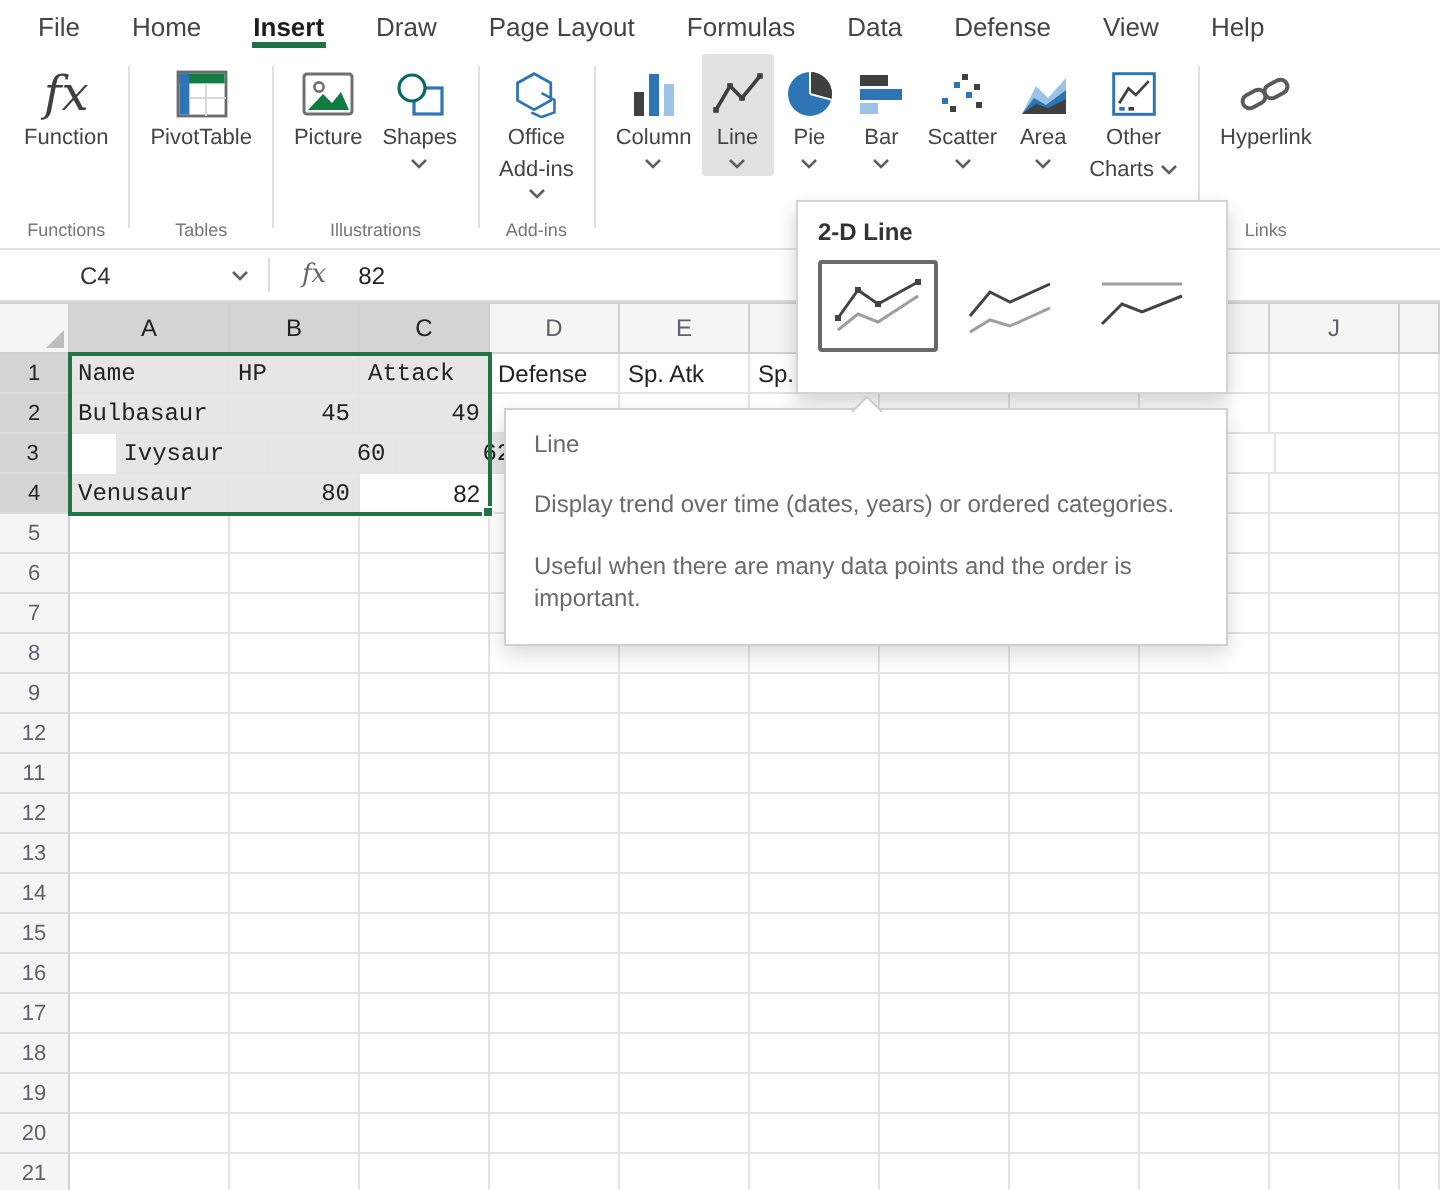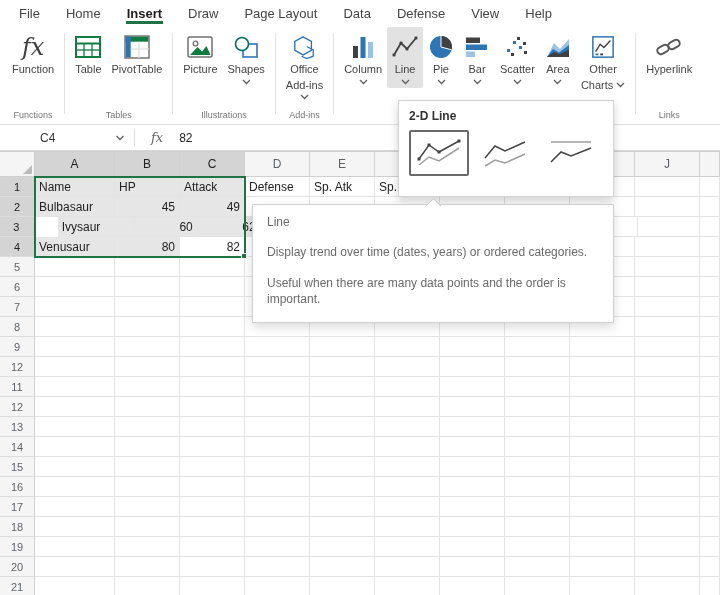--- a/index.html
+++ b/index.html
@@ -38,21 +38,21 @@
   .ghrow { display:flex; height:26px; }
   .gcorner { width:35px; background:#f5f5f5; border:1px solid #d0d0d0; border-left:none; position:relative; }
   .gcorner::after { content:""; position:absolute; right:2px; bottom:2px; width:0; height:0; border-left:9px solid transparent; border-bottom:9px solid #bdbdbd; }
   .gh { display:flex; align-items:center; justify-content:center; font-size:12px; color:#5f6368; background:#f5f5f5; border-right:1px solid #d0d0d0; border-bottom:1px solid #d0d0d0; border-top:1px solid #d0d0d0; }
   .gh.sel { background:#d4d4d4; color:#222; }
   .grow { display:flex; height:20px; }
   .grh { width:35px; display:flex; align-items:center; justify-content:center; font-size:11px; color:#5f6368; background:#f5f5f5; border-right:1px solid #d0d0d0; border-bottom:1px solid #dcdcdc; }
   .grh.sel { background:#d4d4d4; color:#222; }
   .gc { border-right:1px solid #e4e4e4; border-bottom:1px solid #e4e4e4; font-size:12px; color:#222; padding:0 4px; display:flex; align-items:center; overflow:hidden; white-space:nowrap; background:#fff; }
   .gc.num { justify-content:flex-end;text-align:center; }
-  .gc.selc { background:#e6e6e6; }
+  .gc.selc { background:#e6e6e6;font-family:Liberation Mono, monospace; }
   .gc.active { background:#fff; }
   .sel-border { position:absolute; border:2px solid #217346; pointer-events:none; z-index:5; }
   .fill-handle { position:absolute; width:6px; height:6px; background:#217346; border:1px solid #fff; z-index:6; }
 
   
   .chart-panel { position:absolute; top:100px; left:398px; width:216px; height:97px; background:#fff; border:1px solid #d4d4d4; box-shadow:0 4px 9px rgba(0,0,0,.18); z-index:30; padding:8px 10px 0; }
   .panel-title { font-size:12px; font-weight:700; color:#333; margin-bottom:7px; }
   .panel-options { display:flex; gap:6px; }
   .chart-option { width:60px; height:46px; display:flex; align-items:center; justify-content:center; border:2px solid transparent; border-radius:2px; background:#fff; }
   .chart-option.selected { border-color:#6a6a6a; }
@@ -68,20 +68,21 @@
 </style>
 </head>
 <body>
 
 <div class="menubar">
   <span class="tab">File</span>
   <span class="tab">Home</span>
   <span class="tab active">Insert</span>
   <span class="tab">Draw</span>
   <span class="tab">Page Layout</span>
+  <span class="tab">Formulas</span>
   <span class="tab">Data</span>
   <span class="tab">Defense</span>
   <span class="tab">View</span>
   <span class="tab">Help</span>
 </div>
 
 <div class="ribbon">
 
   <div class="rgroup">
     <div class="rgroup-buttons">
@@ -92,32 +93,20 @@
         <span class="rlabel">Function</span>
       </div>
     </div>
     <span class="rgroup-label">Functions</span>
   </div>
 
   <div class="rdivider"></div>
 
   <div class="rgroup">
     <div class="rgroup-buttons">
-      <div class="rbtn">
-        <span class="icon-slot">
-          <svg width="26" height="24" viewBox="0 0 26 24">
-            <rect x="1" y="2" width="24" height="20" fill="none" stroke="#107c41" stroke-width="2"></rect>
-            <line x1="1" y1="8.5" x2="25" y2="8.5" stroke="#107c41" stroke-width="2"></line>
-            <line x1="9" y1="8.5" x2="9" y2="22" stroke="#107c41" stroke-width="1.3"></line>
-            <line x1="17" y1="8.5" x2="17" y2="22" stroke="#107c41" stroke-width="1.3"></line>
-            <line x1="1" y1="15" x2="25" y2="15" stroke="#107c41" stroke-width="1.3"></line>
-          </svg>
-        </span>
-        <span class="rlabel">Table</span>
-      </div>
       <div class="rbtn">
         <span class="icon-slot">
           <svg width="26" height="24" viewBox="0 0 26 24">
             <rect x="1" y="1" width="24" height="22" fill="none" stroke="#6d6d6d" stroke-width="1.4"></rect>
             <rect x="1.7" y="1.7" width="22.6" height="5" fill="#107c41"></rect>
             <rect x="1.7" y="1.7" width="5" height="20.6" fill="#2e75b6"></rect>
             <line x1="15" y1="6.7" x2="15" y2="23" stroke="#d9d9d9" stroke-width="1"></line>
             <line x1="6.7" y1="14" x2="25" y2="14" stroke="#d9d9d9" stroke-width="1"></line>
           </svg>
         </span>

